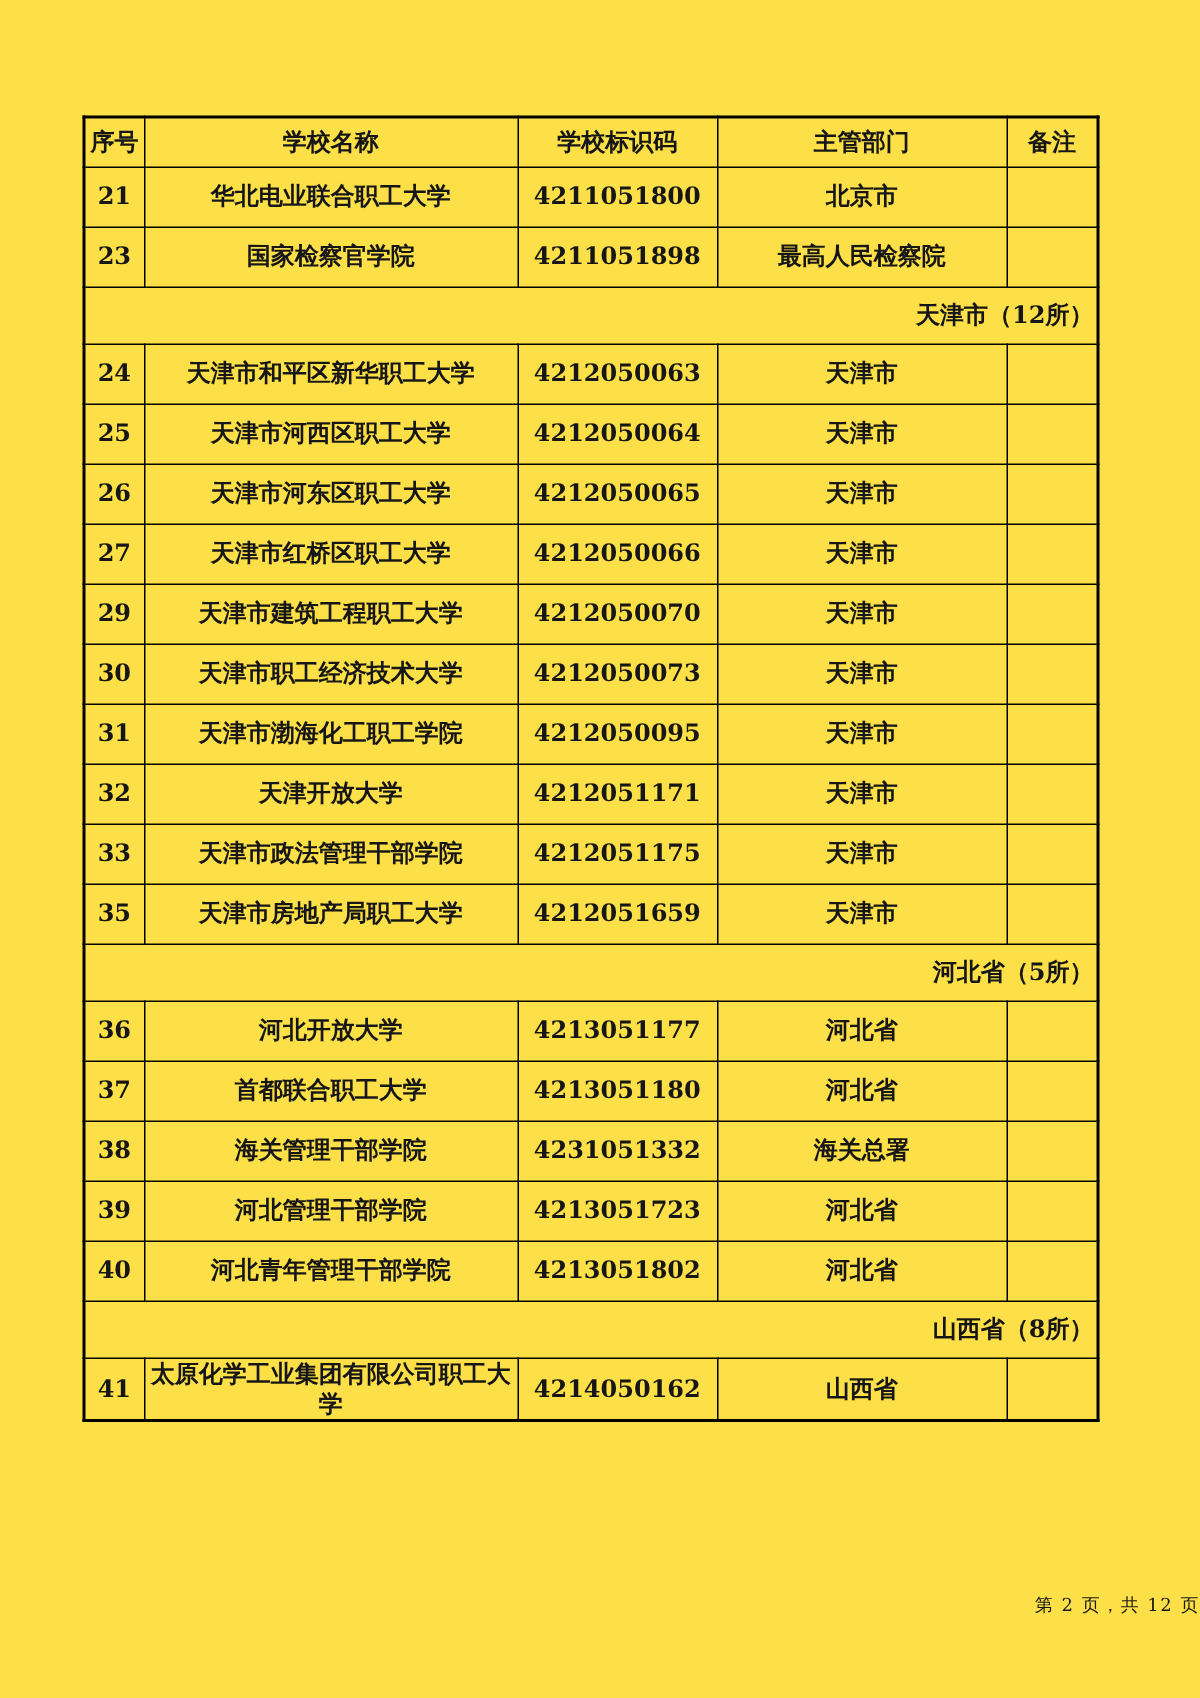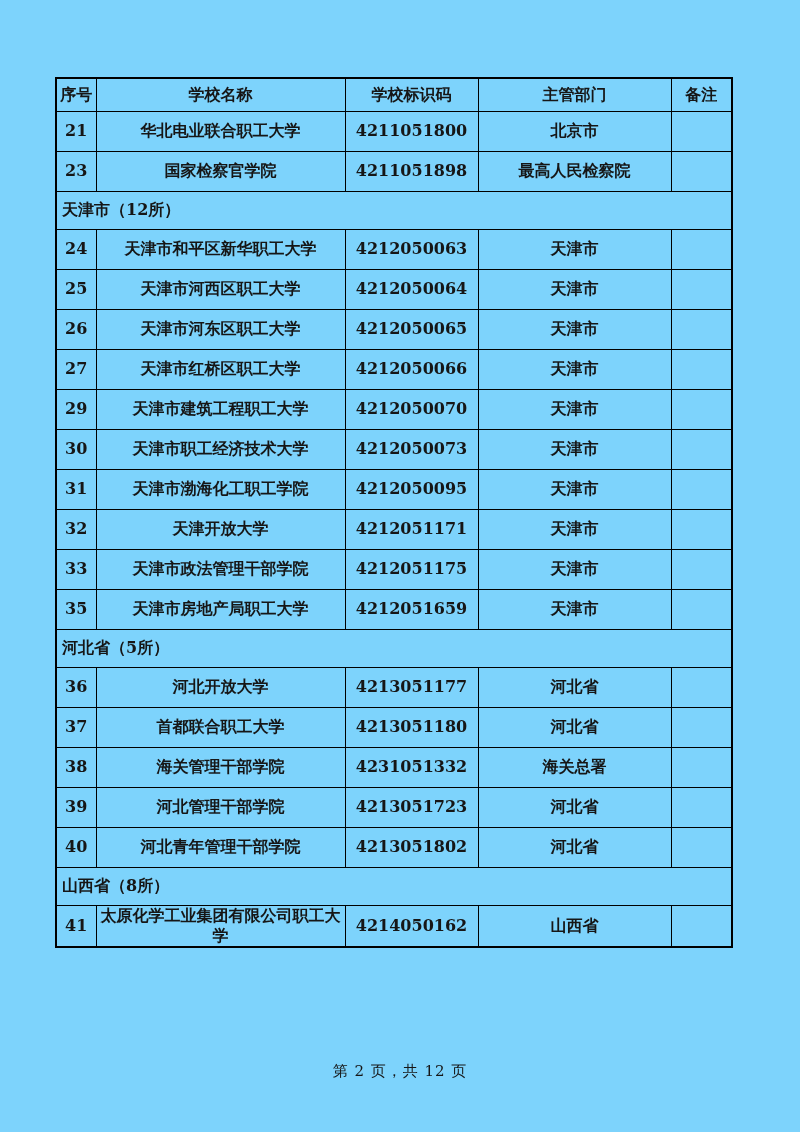--- a/index.html
+++ b/index.html
@@ -4,21 +4,21 @@
 <style>
   html, body {
     margin: 0;
     padding: 0;
     background: #ffffff;
   }
   .page {
     position: relative;
     width: 800px;
     height: 1132px;
-    background: #7dd3fc;
+    background: #fde047;
     font-family: "DejaVu Serif", "Liberation Serif", serif;
     color: #161616;
     overflow: hidden;
   }
   table.schools {
     position: absolute;
     left: 55px;
     top: 77px;
     width: 676px;
     border-collapse: collapse;
@@ -34,36 +34,36 @@
     font-size: 16px;
     line-height: 20px;
     overflow: hidden;
     word-break: break-all;
   }
   table.schools thead tr { height: 33px; }
   table.schools thead th { font-weight: bold; }
   table.schools tbody tr.data { height: 40px; font-weight: bold; }
   table.schools tbody tr.section { height: 38px; }
   table.schools tbody tr.section td {
-    text-align: left;
+    text-align: right;
     font-weight: bold;
     padding-left: 5px;
   }
   .col-no   { width: 40px; }
   .col-name { width: 249px; }
   .col-code { width: 133px; }
   .col-dept { width: 193px; }
   .col-note { width: 61px; }
   .footer {
     position: absolute;
     left: 0;
     top: 1062px;
     width: 100%;
-    text-align: center;
-    font-size: 15px;
+    text-align: right;
+    font-size: 12px;
     letter-spacing: 1px;
     color: #161616;
   }
 </style>
 </head>
 <body>
 
 <div class="page">
   <table class="schools">
     <colgroup>

